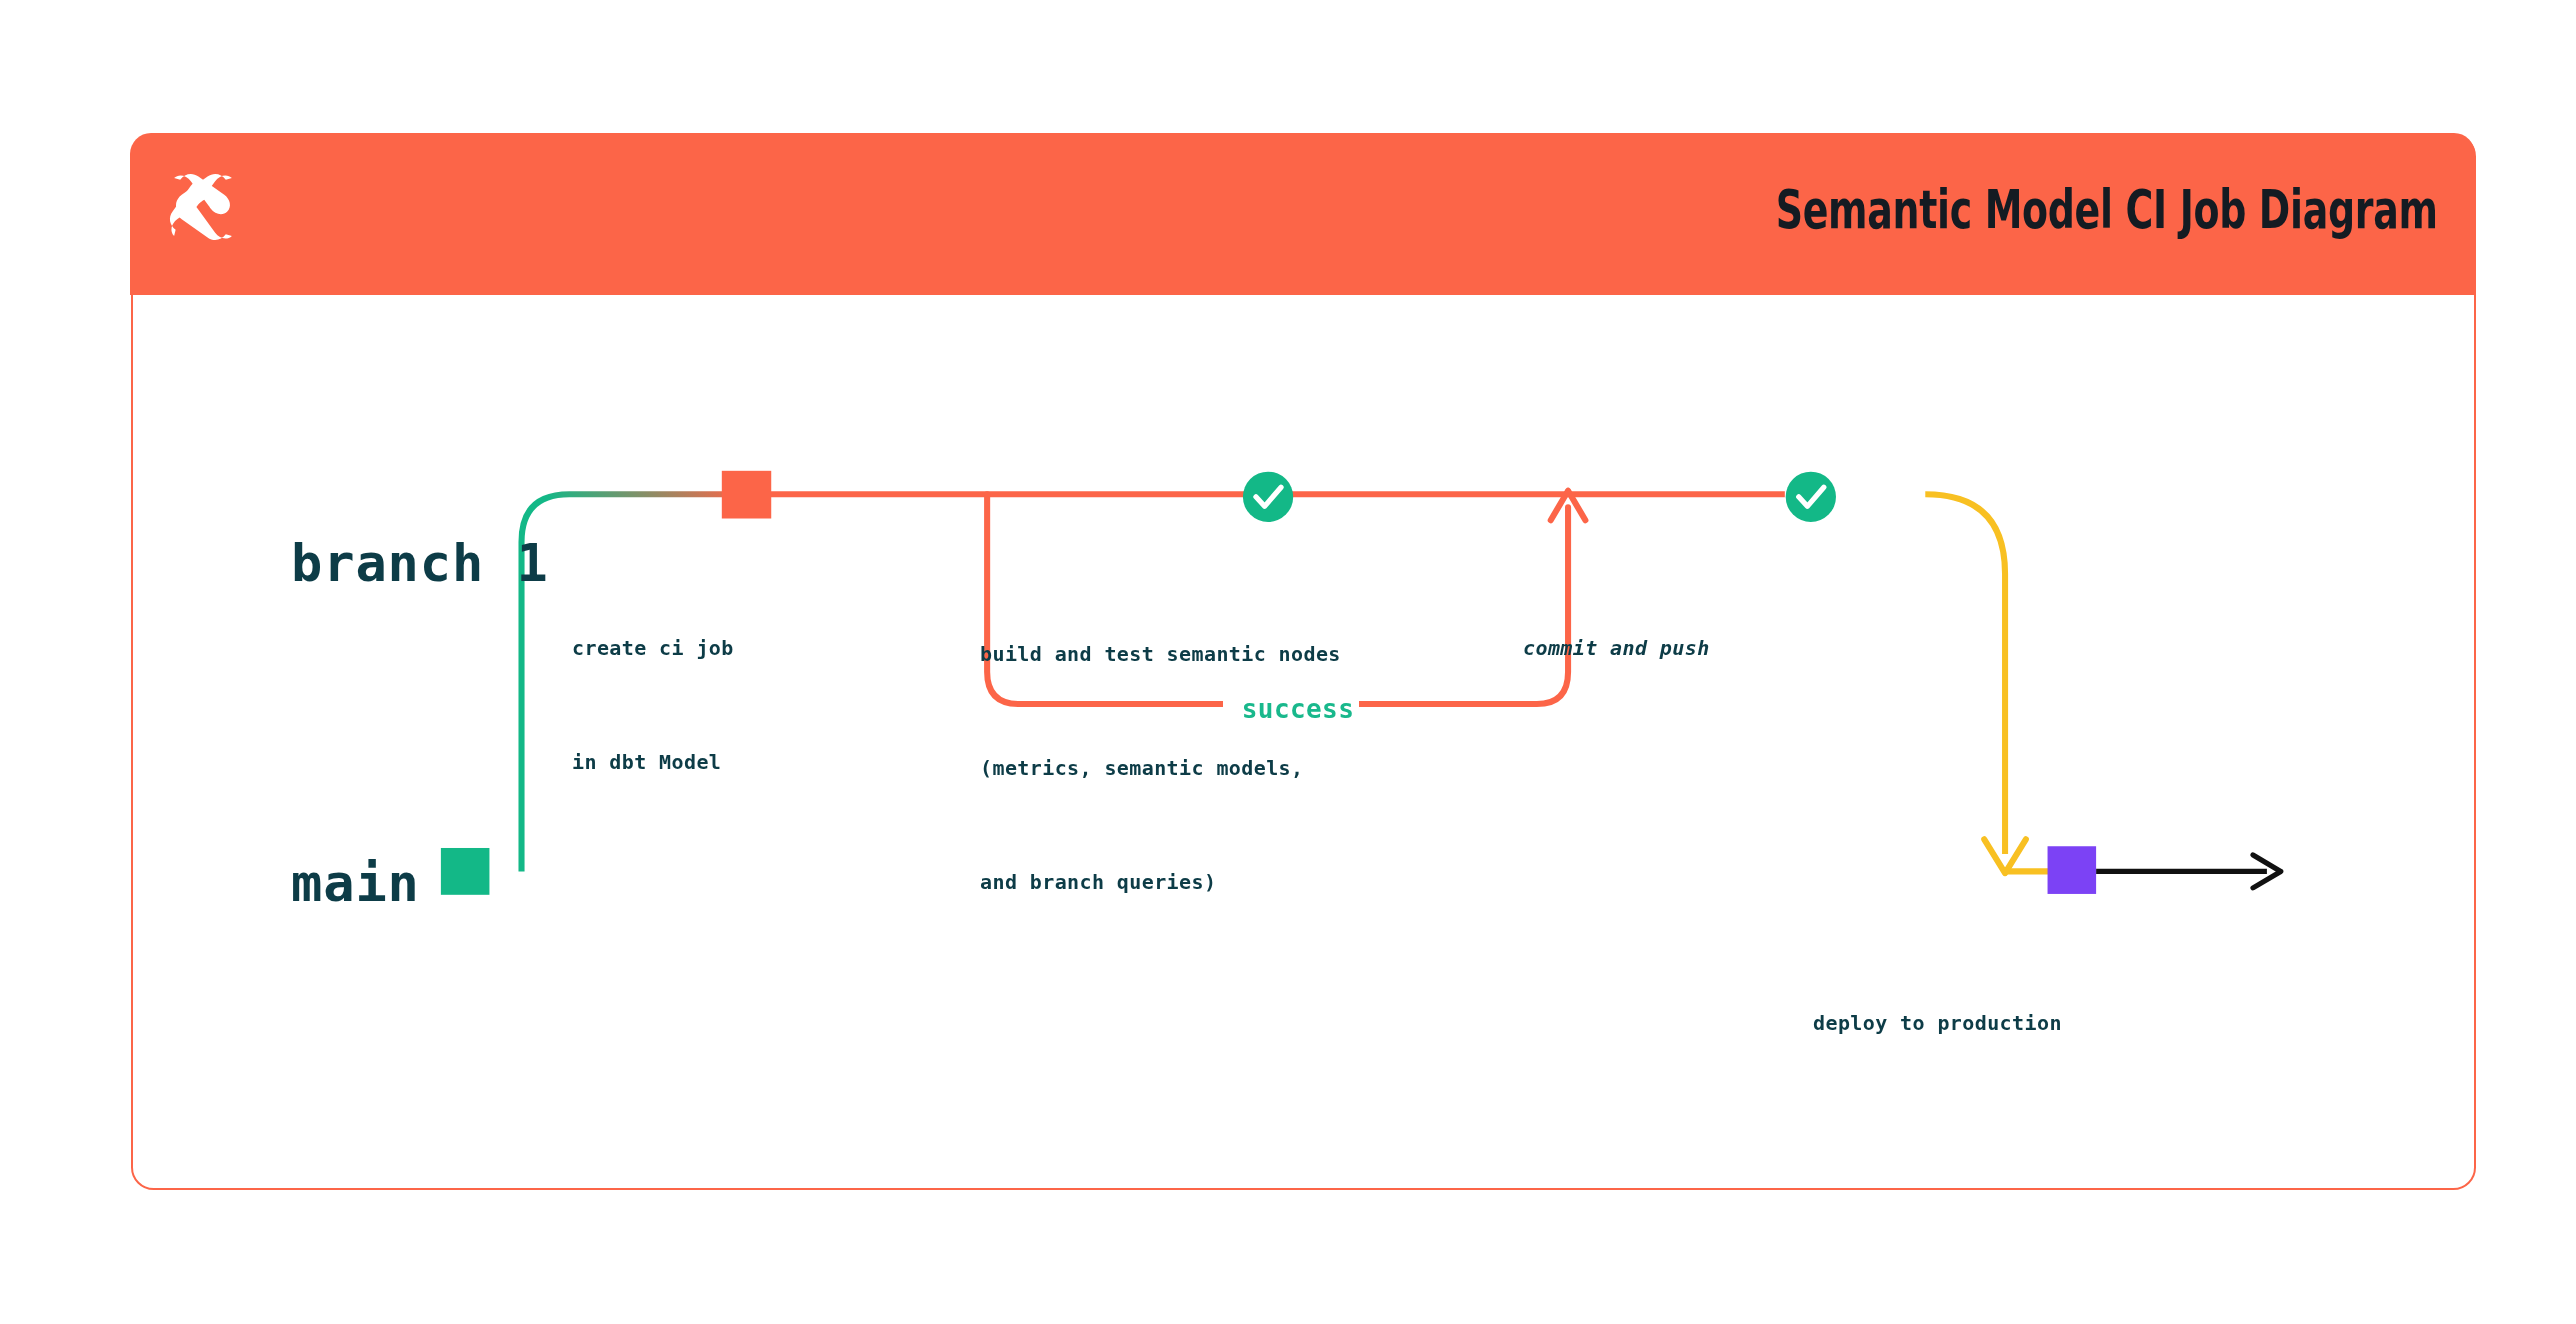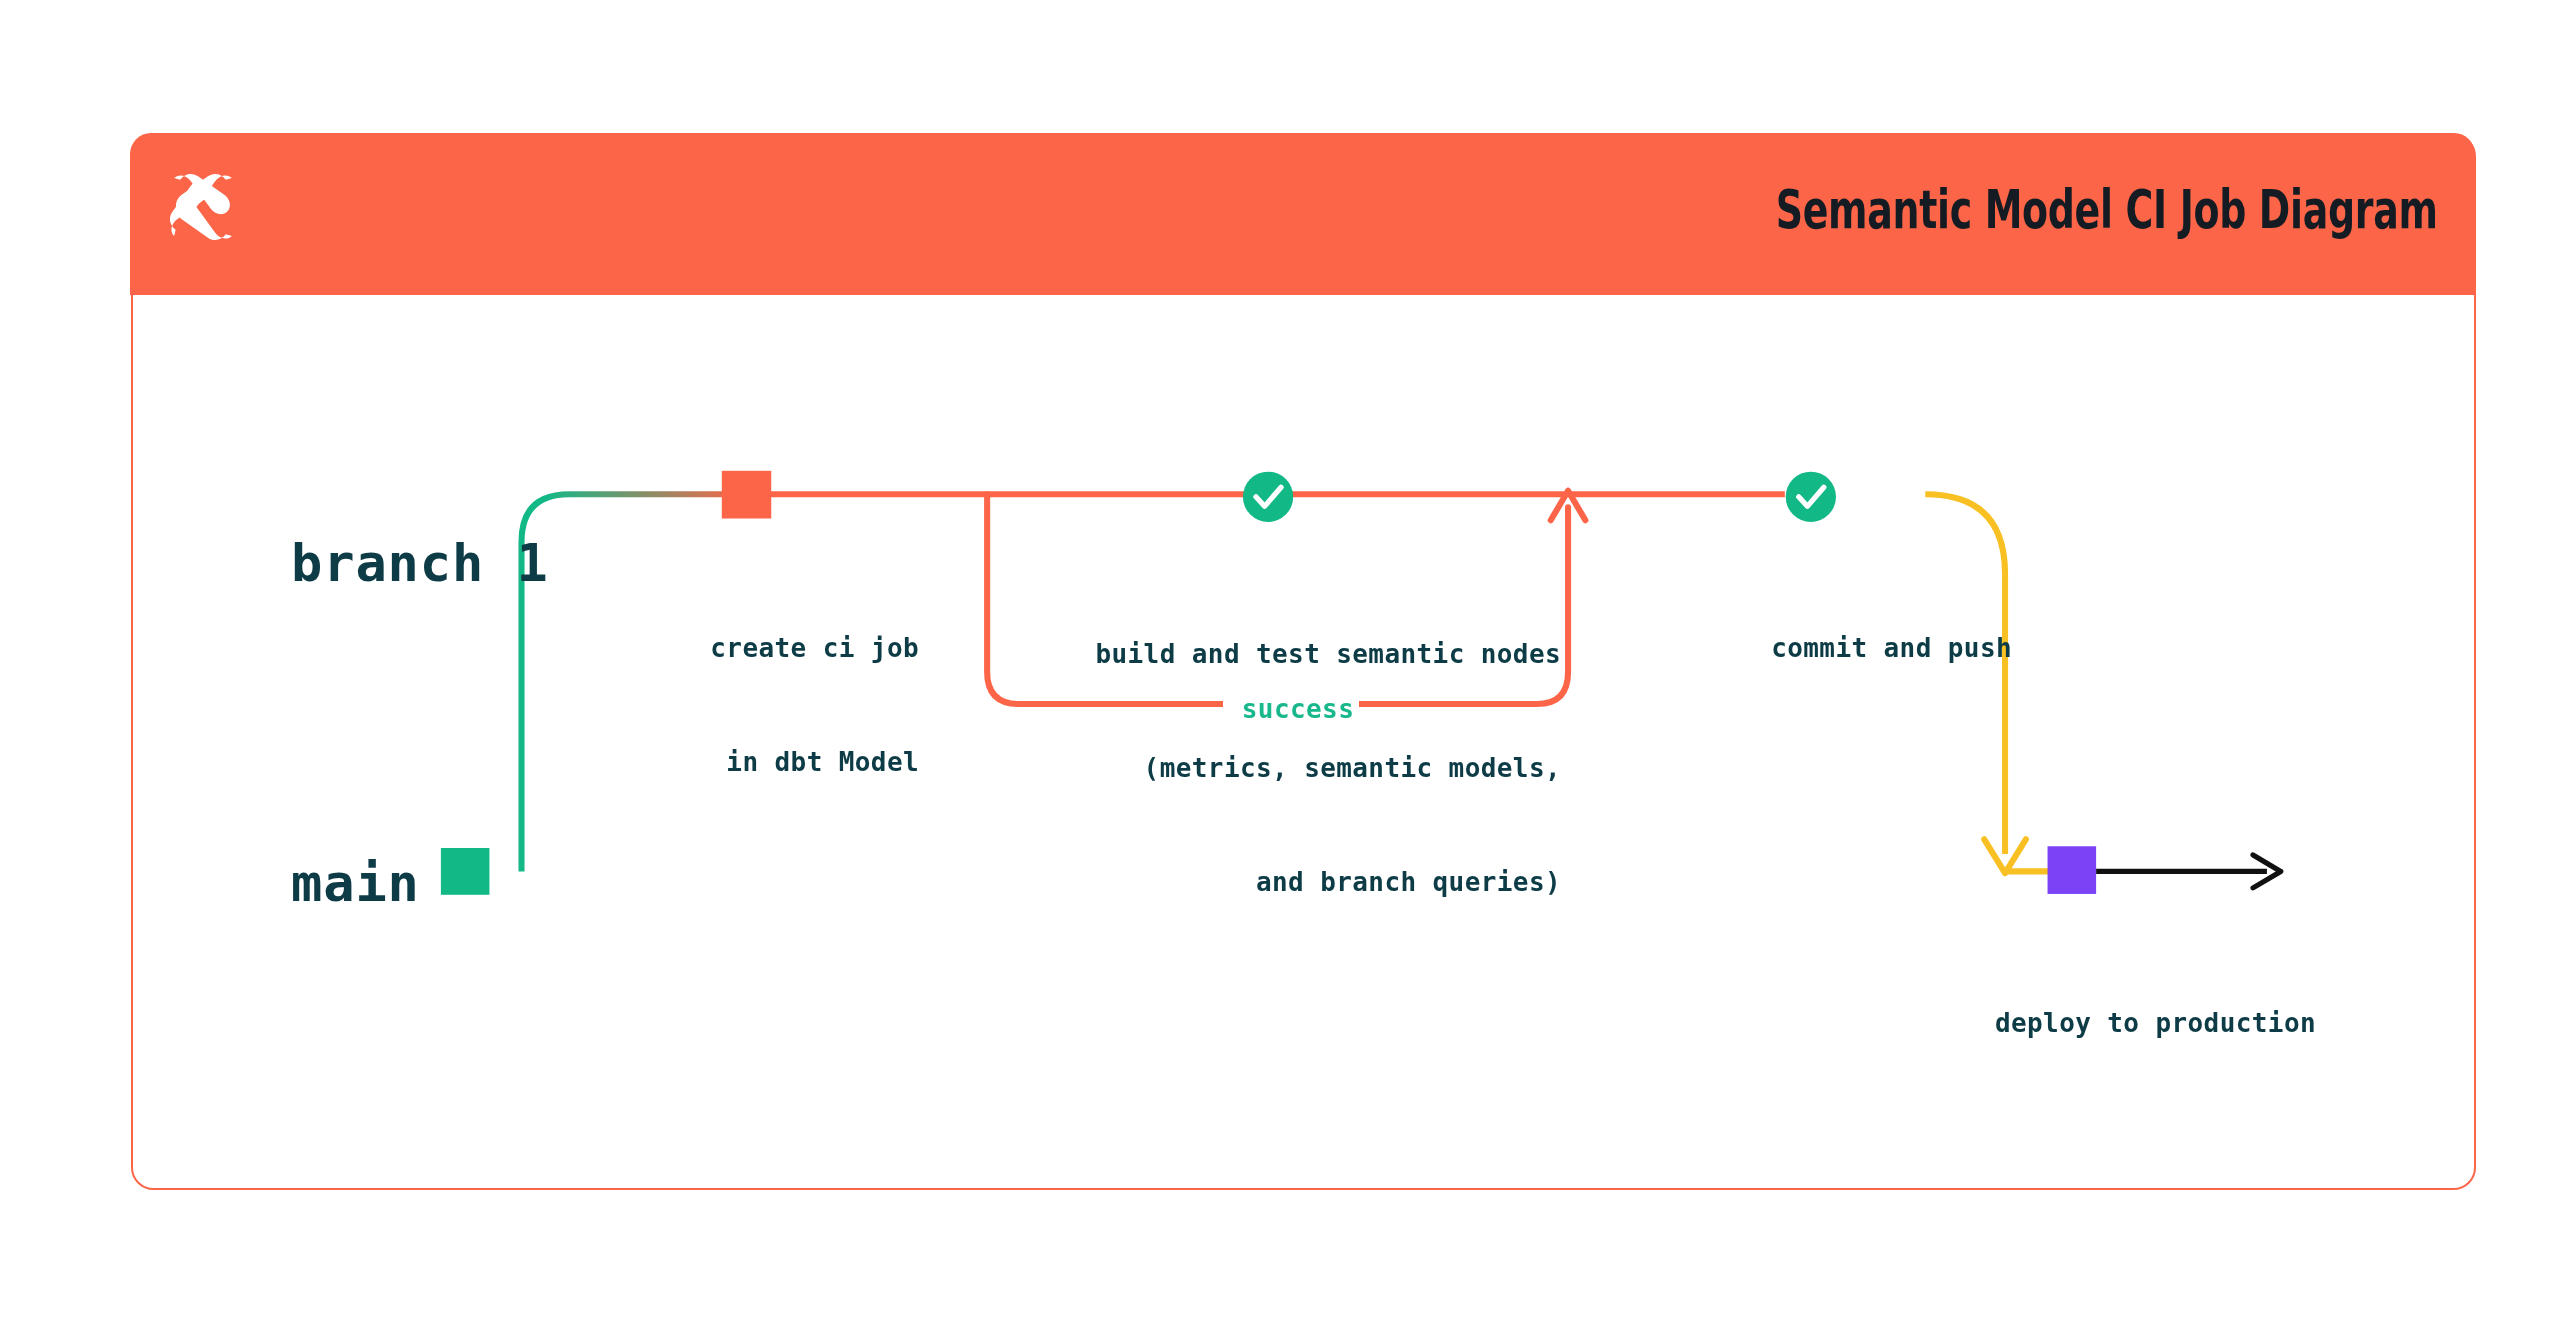--- a/index.html
+++ b/index.html
@@ -33,29 +33,29 @@
   
   #diagram{position:absolute;left:0;top:0;width:2576px;height:1324px;}
 
   
   .lbl{
     position:absolute;
     font-family:"DejaVu Sans Mono","Liberation Mono",monospace;
     font-weight:700;color:#0d3c47;white-space:pre;
   }
   .branch-name{font-size:52px;letter-spacing:0.9px;}
-  .node-cap{font-size:26px;line-height:38px;text-align:right;letter-spacing:0.4px;}
+  .node-cap{font-size:20px;line-height:38px;text-align:left;letter-spacing:0.4px;}
   .loop-cap{font-size:26px;font-weight:700;color:#19b88c;letter-spacing:0.4px;}
 
   #branch1-label{left:291px;top:533px;}
   #main-label{left:291px;top:853px;}
 
   #cap-create{left:572px;top:553px;width:347px;}
   #cap-build{left:980px;top:559px;width:581px;}
-  #cap-commit{left:1613px;top:553px;width:399px;}
+  #cap-commit{left:1523px;top:553px;width:399px;font-style:italic;}
   #cap-merge{left:1813px;top:928px;width:503px;}
   #cap-success{left:1223px;top:694px;width:126px;text-align:right;background:#ffffff;padding:0 5.2px;}
 </style>
 </head>
 <body>
 
 <div id="stage">
 
   <div class="card">
 

